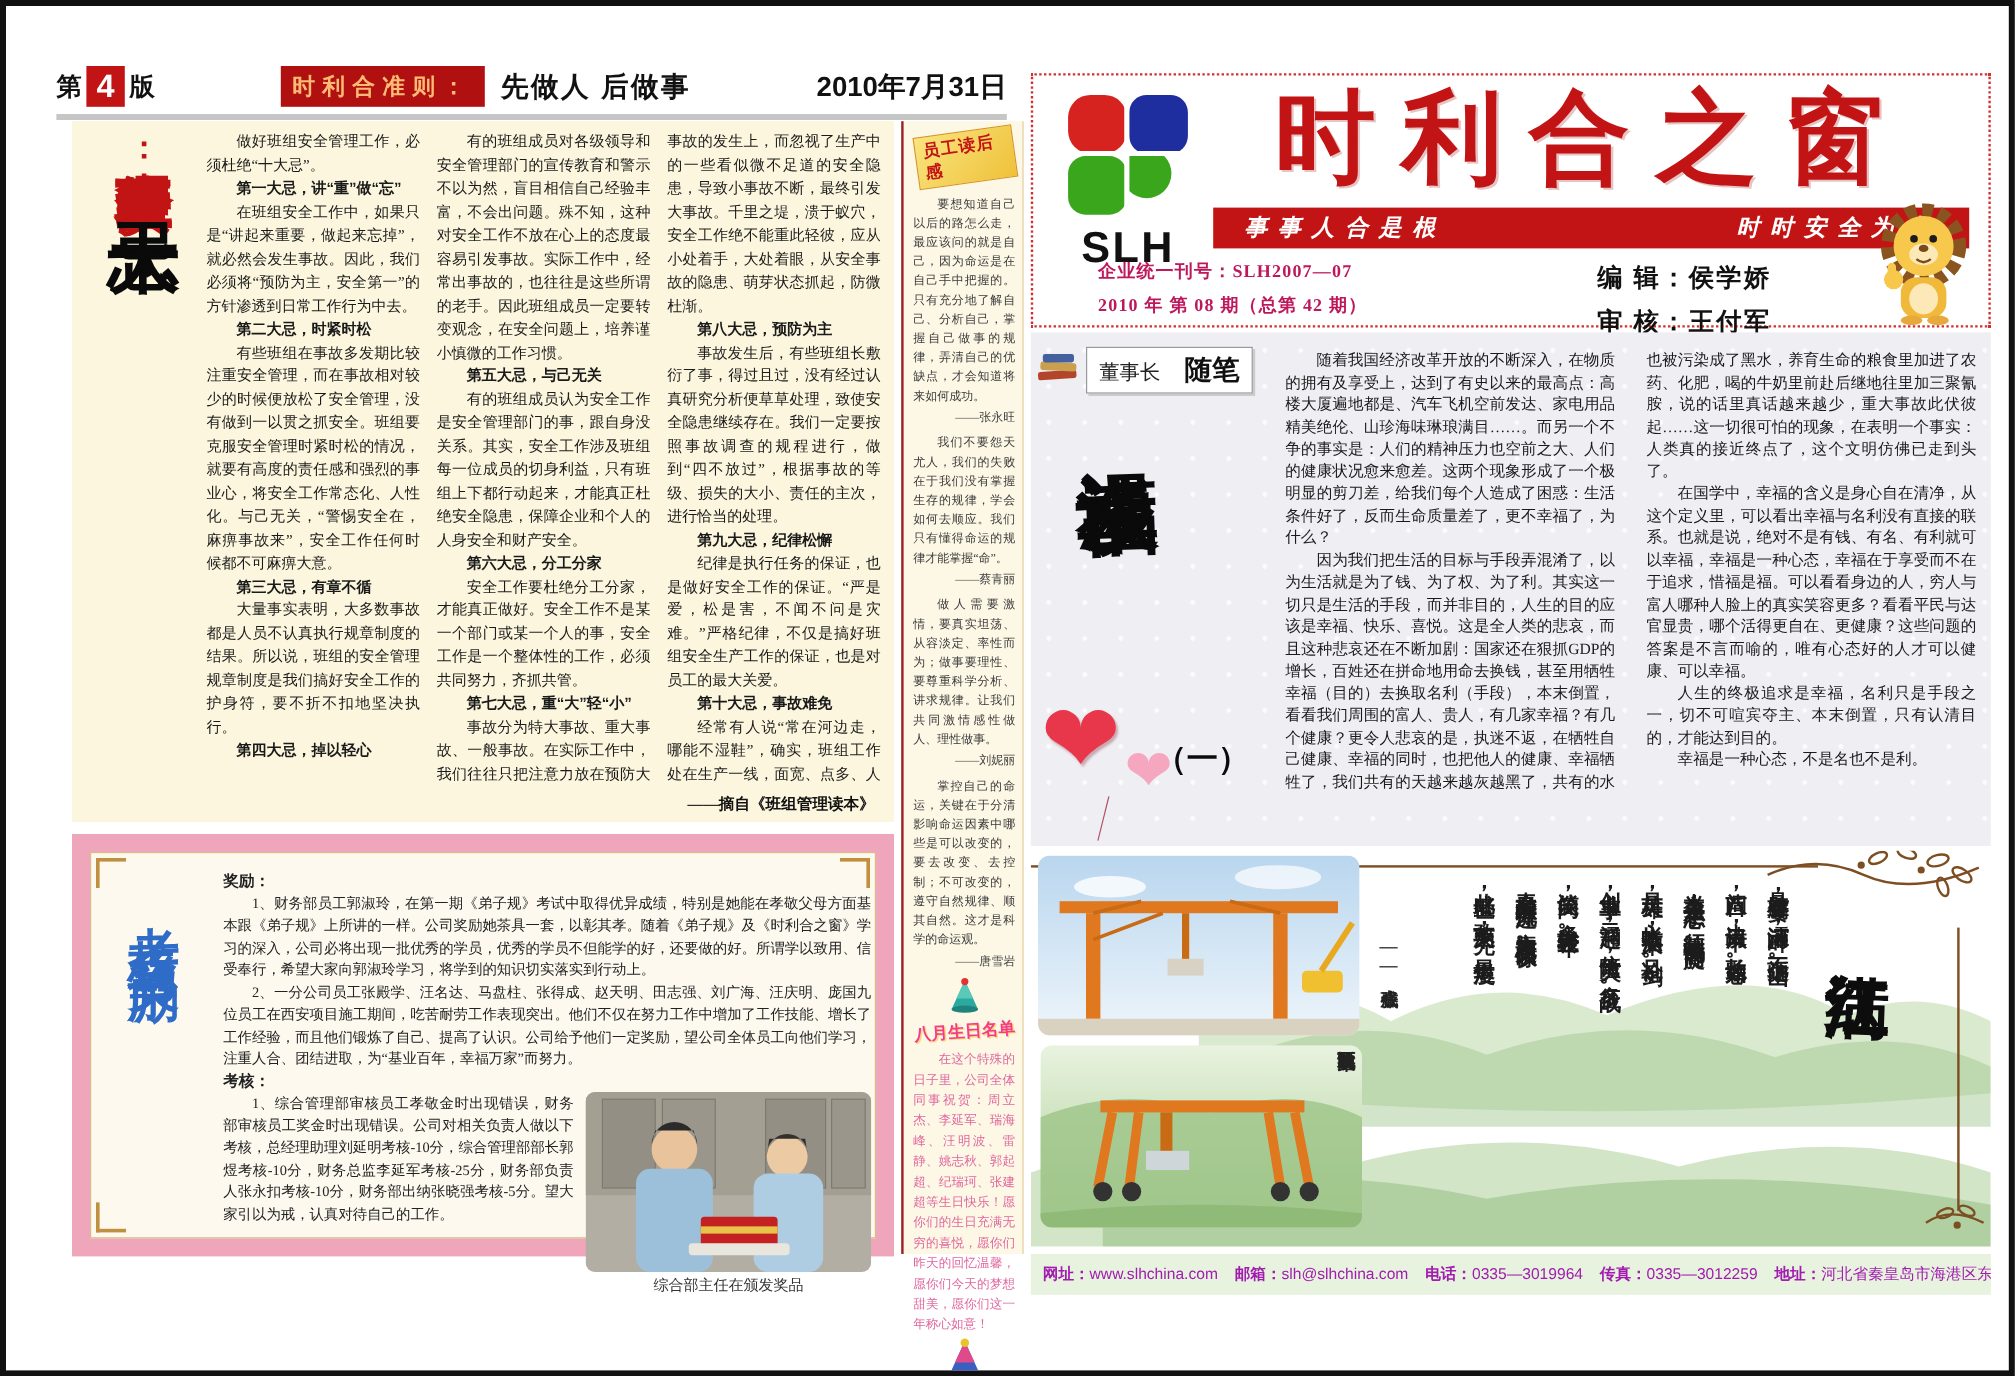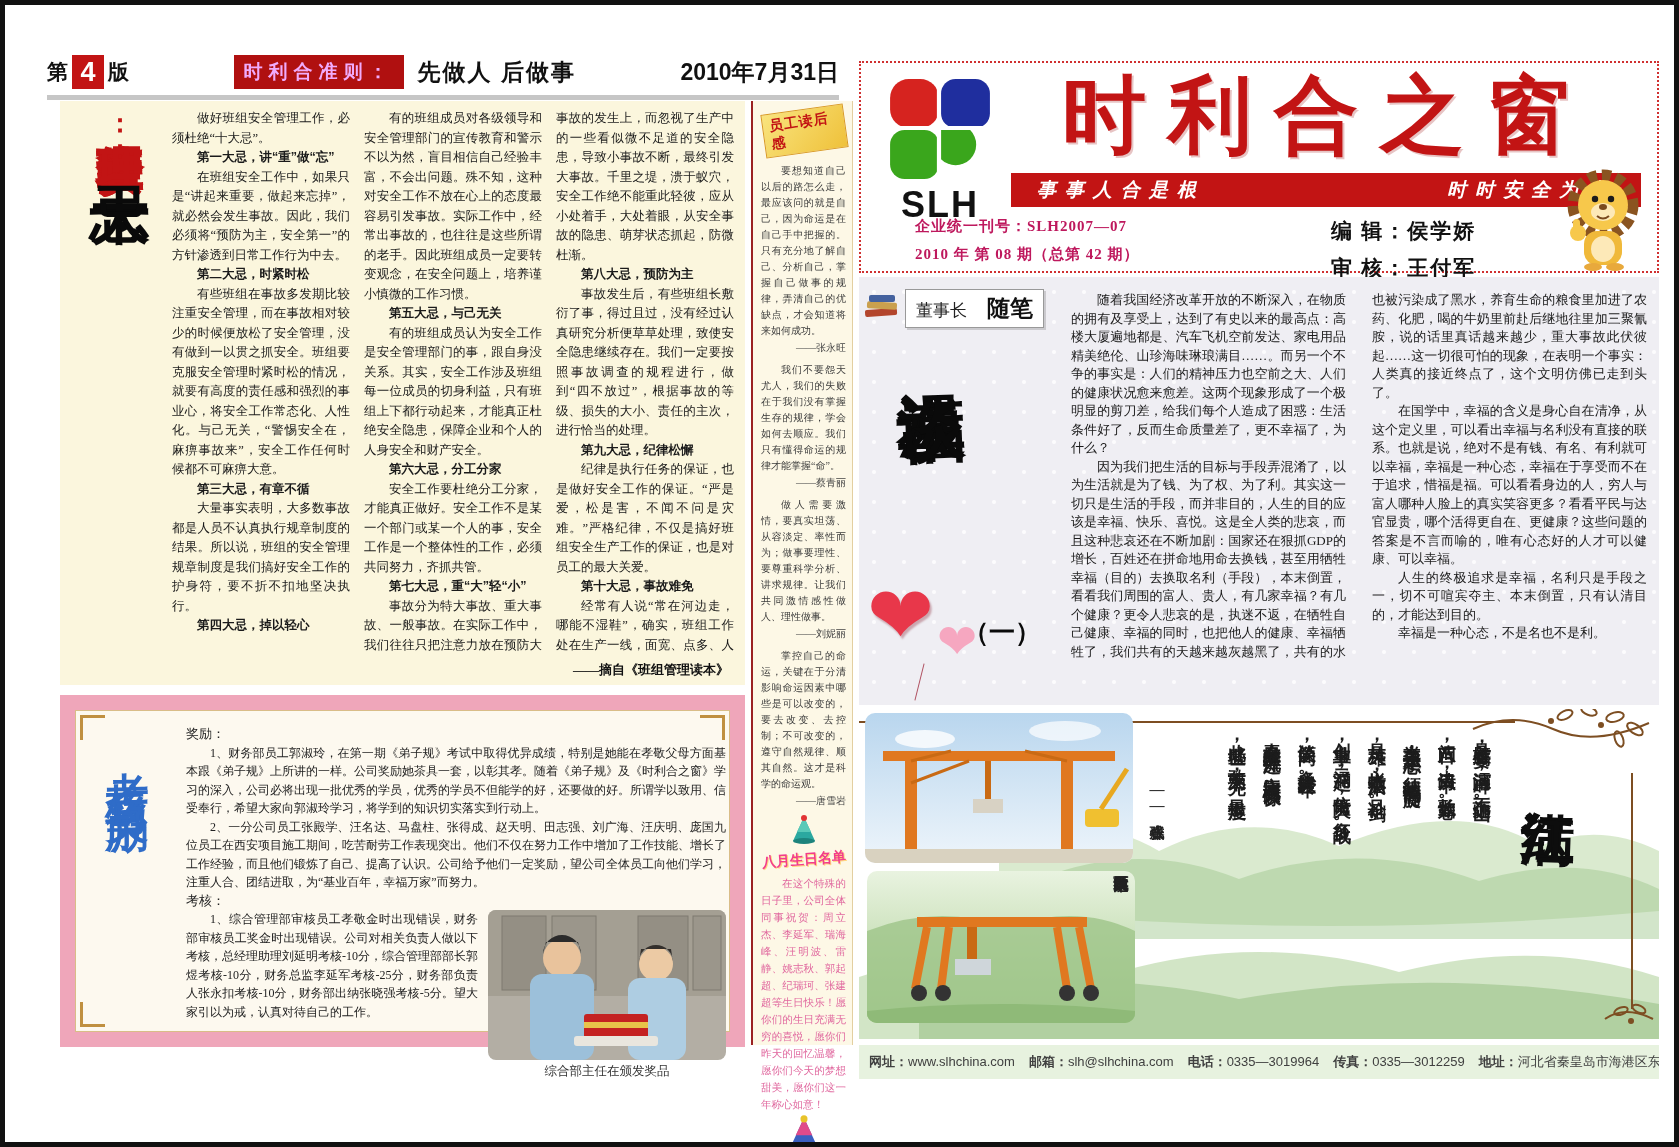--- a/index.html
+++ b/index.html
@@ -8,21 +8,21 @@
   .page{position:absolute;inset:5px;background:#ffffff;overflow:hidden;}
   .vert{writing-mode:vertical-rl;text-orientation:upright;}
 
   
   .hdr{position:absolute;left:42px;top:48px;width:792px;height:38px;
        display:flex;align-items:center;justify-content:space-between;}
   .pageno{display:flex;align-items:center;gap:4px;font-weight:900;font-size:21px;color:#111;}
   .pageno .nbox{width:32px;height:34px;background:#c21414;color:#fff;display:flex;
        align-items:center;justify-content:center;font-size:27px;font-weight:900;}
   .motto{display:flex;align-items:center;gap:14px;}
-  .motto-label{background:#b01010;color:#f0abfc;font-weight:900;font-size:19px;
+  .motto-label{background:#b01010;color:#fdba74;font-weight:900;font-size:19px;
        letter-spacing:6px;padding:4px 10px;}
   .motto-text{font-weight:900;font-size:23px;color:#111;letter-spacing:2px;}
   .hdr-date{font-weight:900;font-size:23px;color:#111;}
   .gray-rule{position:absolute;left:42px;top:90px;width:792px;height:5px;background:#c6c6c6;}
 
   
   .larticle{position:absolute;left:55px;top:96px;width:685px;height:584px;
        background:#fbf6dd;font-family:"Liberation Serif",serif;}
   .la-title{position:absolute;left:12px;top:10px;width:96px;height:564px;
        display:flex;flex-direction:column;align-items:center;}
@@ -45,21 +45,21 @@
   .c-tl{left:4px;top:4px;border-left-width:3px;border-top-width:3px;}
   .c-tr{right:4px;top:4px;border-right-width:3px;border-top-width:3px;}
   .c-bl{left:4px;bottom:4px;border-left-width:3px;border-bottom-width:3px;}
   .c-br{right:4px;bottom:4px;border-right-width:3px;border-bottom-width:3px;}
   .assess-title{position:absolute;left:22px;top:26px;height:272px;font-size:43px;
        font-weight:900;color:#2f6cc8;font-family:"Liberation Serif",serif;
        letter-spacing:10px;transform:skewY(-2deg);}
   .assess-body{position:absolute;left:110px;top:14px;width:540px;height:292px;
        font-family:"Liberation Serif",serif;}
   .sp{margin:0;font-size:12px;line-height:18.5px;text-align:justify;text-indent:2em;color:#222;}
-  .sp.t-head{text-indent:0;font-weight:400;font-family:"Liberation Sans",sans-serif;font-size:13px;}
+  .sp.t-head{text-indent:0;font-weight:700;font-family:"Liberation Sans",sans-serif;font-size:13px;}
   .assess-row{display:flex;gap:10px;}
   .assess-row .txtcol{flex:1;}
   .award-fig{width:238px;flex:0 0 238px;margin:0;}
   .award-fig svg{border-radius:8px;display:block;}
   .award-cap{text-align:center;font-size:12.5px;color:#333;margin-top:3px;
        font-family:"Liberation Sans",sans-serif;}
 
   
   .sidebar{position:absolute;left:746px;top:96px;width:102px;height:944px;
        background:#fdf8e6;border-left:2px solid #9b2222;border-right:1px solid #e3cfa0;
@@ -136,21 +136,21 @@
   .poem-sign{position:absolute;left:288px;top:72px;font-size:15px;font-weight:700;color:#222;
        font-family:"Liberation Serif",serif;}
   .poem-loc{position:absolute;left:252px;top:156px;font-size:15px;font-weight:700;color:#222;
        font-family:"Liberation Serif",serif;}
   .poem-title{position:absolute;left:662px;top:60px;font-size:54px;font-weight:900;color:#0d0d0d;
        line-height:1.08;font-family:"Liberation Serif",serif;transform:rotate(2deg);}
 
   
   .contact{position:absolute;left:854px;top:1040px;width:800px;height:34px;background:#e7f2df;
        display:flex;align-items:center;gap:14px;padding:0 10px;box-sizing:border-box;
-       font-size:13px;color:#404040;white-space:nowrap;overflow:hidden;}
+       font-size:13px;color:#a21caf;white-space:nowrap;overflow:hidden;}
   .f-label{font-weight:700;}
 </style>
 </head>
 <body>
 
 <div class="page">
 
   <div class="hdr">
     <div class="pageno">
       <span>第</span>

